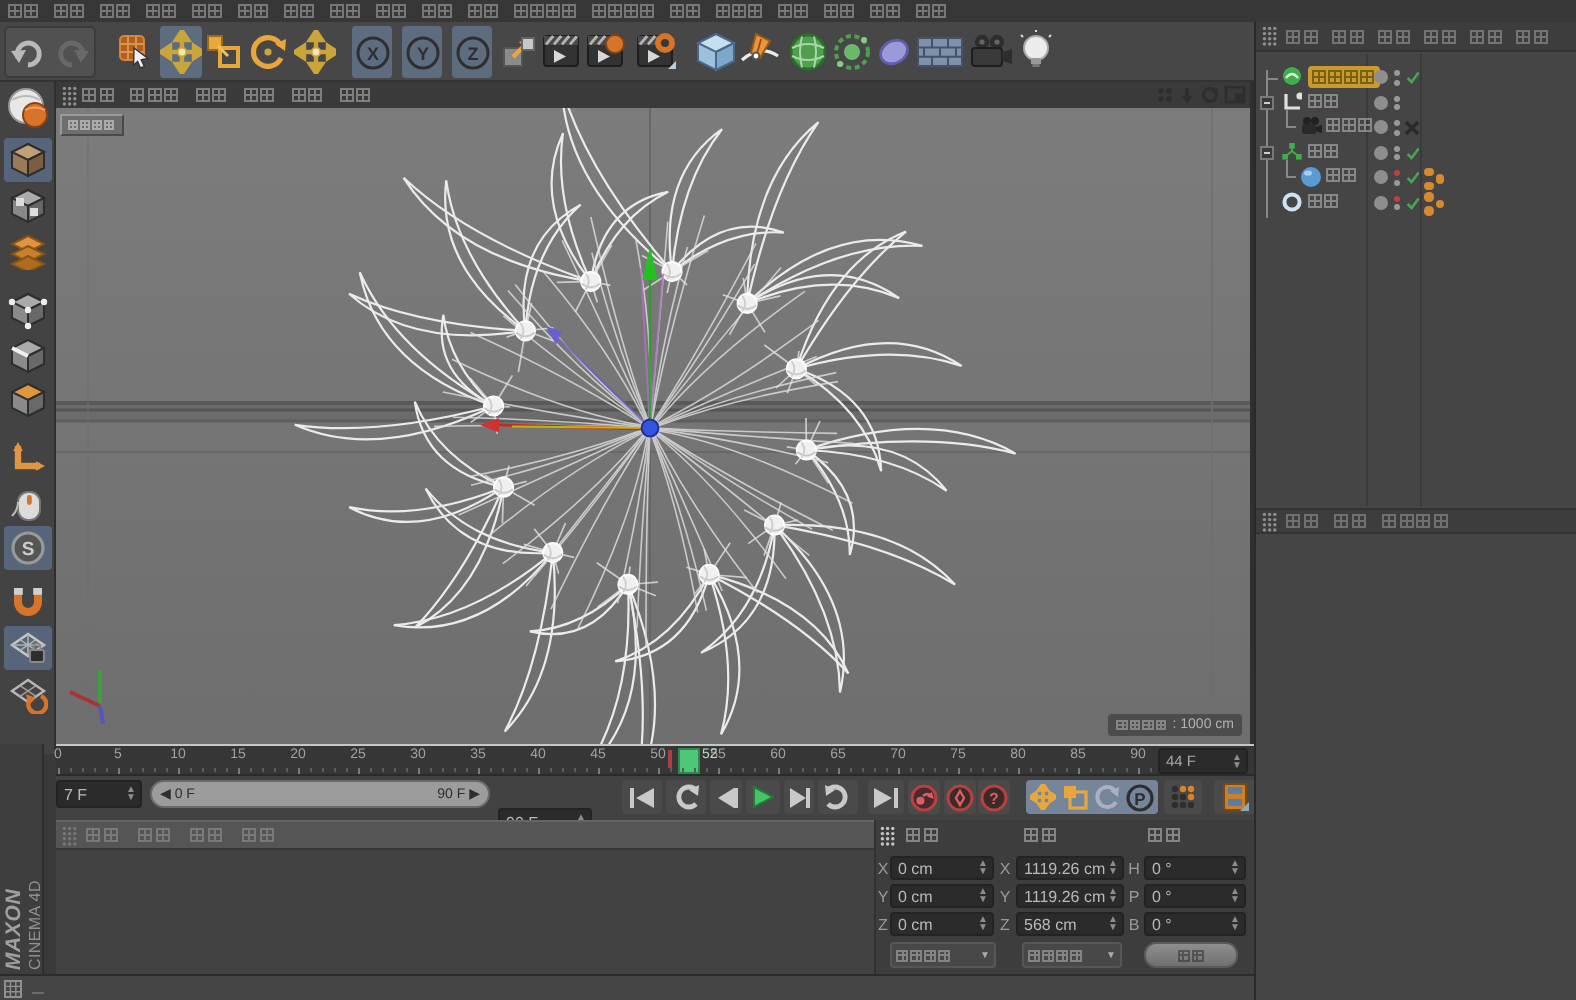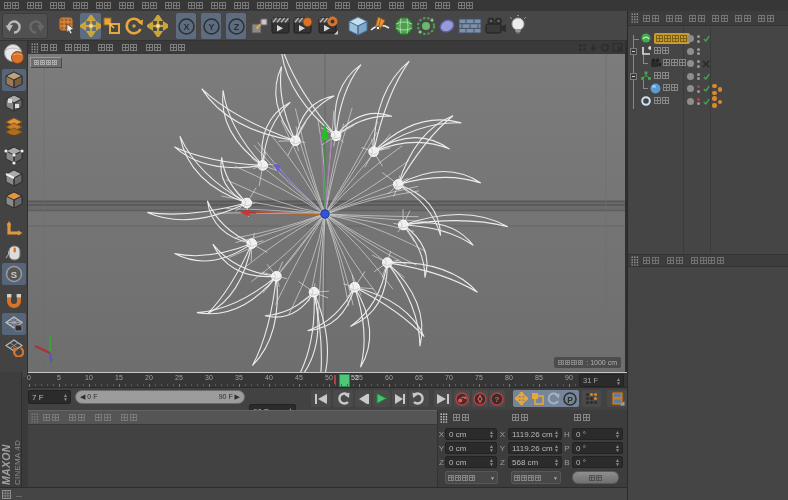--- a/index.html
+++ b/index.html
@@ -795,21 +795,21 @@
     <i class="abs" style="left:523px;top:11px;width:1px;height:2px;background:#5a5a5a"></i>
     <i class="abs" style="left:529px;top:11px;width:1px;height:2px;background:#5a5a5a"></i>
     <i class="abs" style="left:535px;top:11px;width:1px;height:2px;background:#5a5a5a"></i>
     <i class="abs" style="left:541px;top:11px;width:1px;height:3px;background:#7a7a7a"></i>
     <i class="abs" style="left:547px;top:11px;width:1px;height:2px;background:#5a5a5a"></i>
     <i class="abs" style="left:553px;top:11px;width:1px;height:2px;background:#5a5a5a"></i>
     <i class="abs" style="left:559px;top:11px;width:1px;height:2px;background:#5a5a5a"></i>
     <i class="abs" style="left:565px;top:11px;width:1px;height:2px;background:#5a5a5a"></i>
     <i class="abs" style="left:571px;top:11px;width:1px;height:3px;background:#7a7a7a"></i>
     <div class="abs inp" style="left:551px;top:1px;width:45px;height:13px;font-size:7.5px;color:#a8a8a8">
-      <span>31 F</span>
+      <span>44 F</span>
       <span class="spin">▲<br>▼</span>
     </div>
   </div>
 <div class="abs" style="left:28px;top:388px;width:599px;height:22px;background:#424242">
     <div class="abs inp" style="left:0px;top:2px;width:43px;height:14px">
       <span>7 F</span>
       <span class="spin">▲<br>▼</span>
     </div>
     <div class="abs" style="left:47px;top:2px;width:170px;height:14px;background:#9c9c9c;border-radius:7px;border:1px solid #6a6a6a;display:flex;align-items:center;justify-content:space-between;padding:0 4px;font-size:7px;color:#2e2e2e">
       <span>◀ 0 F</span>

